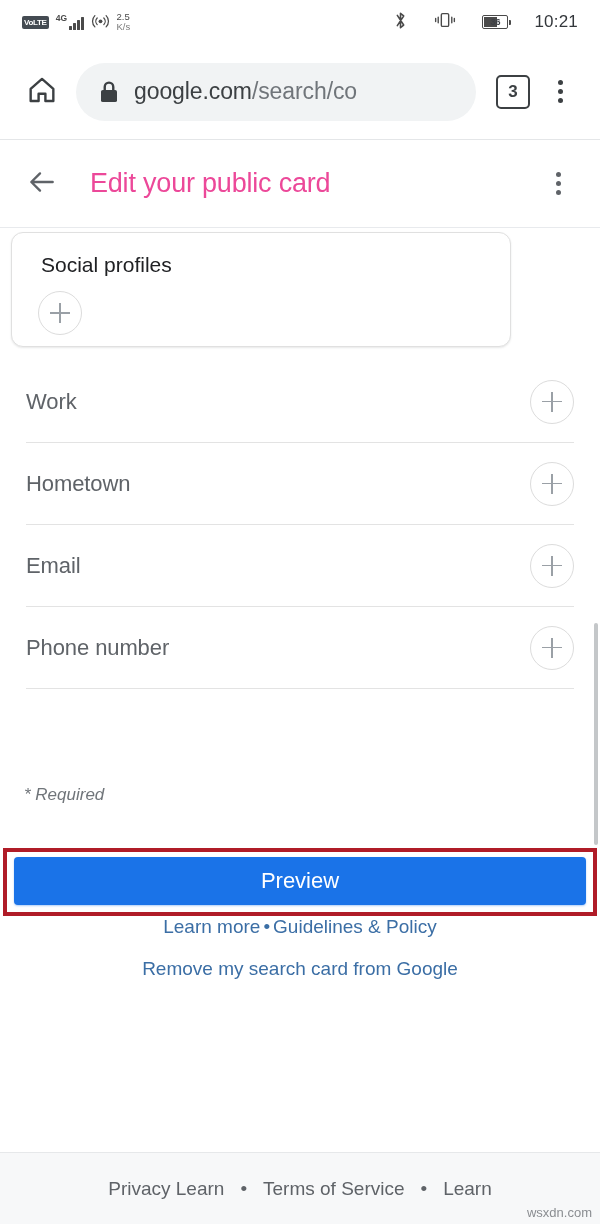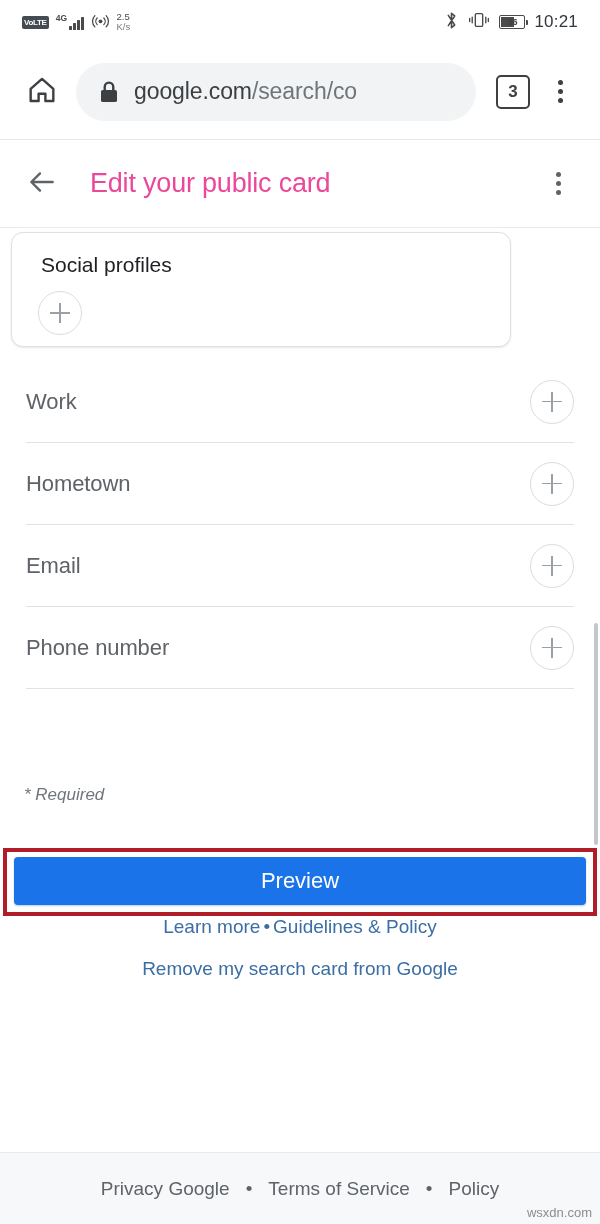--- a/index.html
+++ b/index.html
@@ -29,21 +29,21 @@
     align-items: center;
     justify-content: space-between;
     padding: 16px 22px;
     background: #ffffff;
   }
   .status-left, .status-right {
     display: flex;
     align-items: center;
   }
   .status-left { gap: 7px; }
-  .status-right { gap: 9px; }
+  .status-right { gap: 26px; }
 
   .volte-badge {
     display: inline-flex;
     align-items: center;
     justify-content: center;
     background: #444b52;
     color: #ffffff;
     font-size: 8px;
     font-weight: bold;
     letter-spacing: -0.3px;
@@ -550,22 +550,22 @@
     <div class="links-row">
       <a href="#">Learn more</a><span class="sep">•</span><a href="#">Guidelines &amp; Policy</a>
     </div>
 
     <a href="#" class="remove-link">Remove my search card from Google</a>
 
     <div class="scrollbar-track"></div>
   </div>
 
   <div class="footer">
-    <a href="#">Privacy Google</a>
+    <a href="#">Privacy Learn</a>
     <span class="fsep">•</span>
     <a href="#">Terms of Service</a>
     <span class="fsep">•</span>
-    <a href="#">Policy</a>
+    <a href="#">Learn</a>
   </div>
 
   <div class="watermark">wsxdn.com</div>
 
 </div>
 
 </body></html>

